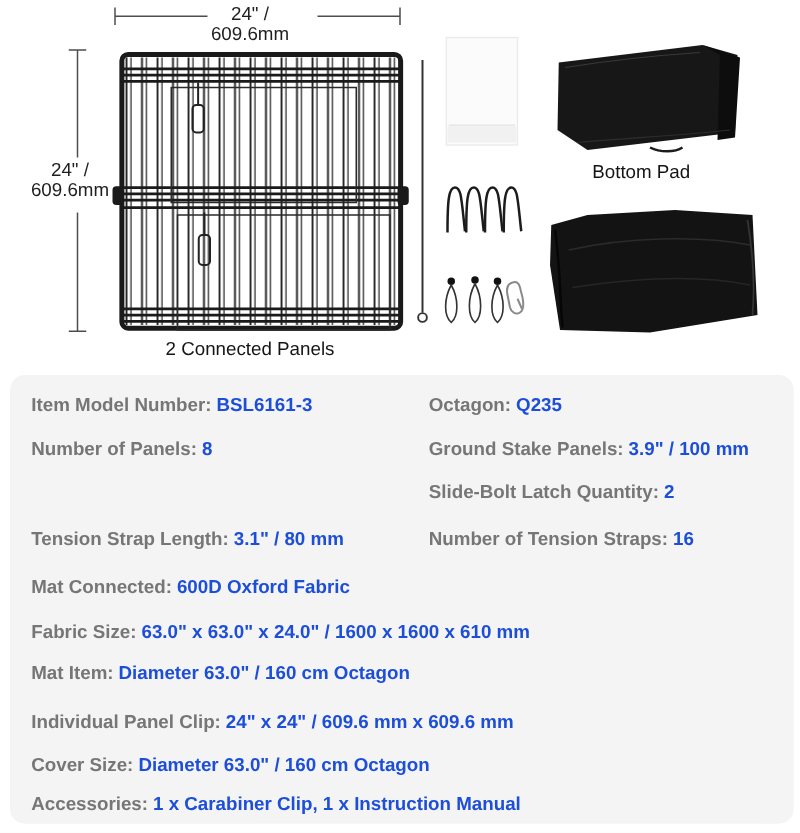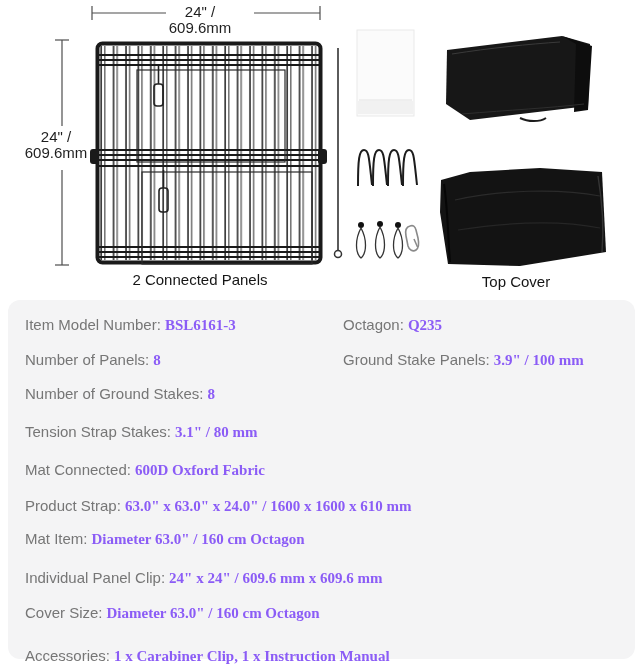--- a/index.html
+++ b/index.html
@@ -18,22 +18,22 @@
     white-space:nowrap;
   }
   
   .spec-panel{
     position:absolute;left:8px;top:300px;width:627px;height:359px;
     background:#f4f4f5;border-radius:12px;
   }
   .spec-row{position:absolute;left:17px;right:12px;height:18px;font-size:15px;line-height:18px;white-space:nowrap;}
   .cell{position:absolute;top:0;left:0;}
   .cell.right{left:318px;}
-  .spec-label{color:#767676;}
-  .spec-value{color:#8b5cf6;font-weight:700;margin-left:4px;font-family:Liberation Serif, serif;}
+  .spec-label{color:#767676;font-weight:bold;}
+  .spec-value{color:#1d4ed8;font-weight:700;margin-left:4px;}
 </style>
 </head>
 <body>
 
 <div class="screen">
 
   <svg class="collage-svg" width="640" height="296" viewBox="0 0 640 296">
 
     <defs>
       <pattern id="wirepair" width="12.4" height="8" patternUnits="userSpaceOnUse">
@@ -145,22 +145,22 @@
     <div>609.6mm</div>
   </div>
 
   <div class="dim-label" style="left:10px;top:129px;width:92px;">
     <div>24" /</div>
     <div>609.6mm</div>
   </div>
 
   <div class="caption" style="left:100px;top:271px;width:200px;">2 Connected Panels</div>
 
-
-  <div class="caption" style="left:446px;top:273px;width:140px;">Top Cover</div>
+  <div class="caption" style="left:443px;top:129px;width:140px;">Bottom Pad</div>
+
 
   <div class="spec-panel">
 
     <div class="spec-row" style="top:16px;">
       <span class="cell">
         <span class="spec-label">Item Model Number:</span><span class="spec-value">BSL6161-3</span>
       </span>
       <span class="cell right">
         <span class="spec-label">Octagon:</span><span class="spec-value">Q235</span>
       </span>
@@ -169,40 +169,43 @@
     <div class="spec-row" style="top:51px;">
       <span class="cell">
         <span class="spec-label">Number of Panels:</span><span class="spec-value">8</span>
       </span>
       <span class="cell right">
         <span class="spec-label">Ground Stake Panels:</span><span class="spec-value">3.9" / 100 mm</span>
       </span>
     </div>
 
     <div class="spec-row" style="top:85px;">
-      <span class="cell">
-        <span class="spec-label">Number of Ground Stakes:</span><span class="spec-value">8</span>
+      <span class="cell right">
+        <span class="spec-label">Slide-Bolt Latch Quantity:</span><span class="spec-value">2</span>
       </span>
     </div>
 
     <div class="spec-row" style="top:123px;">
       <span class="cell">
-        <span class="spec-label">Tension Strap Stakes:</span><span class="spec-value">3.1" / 80 mm</span>
+        <span class="spec-label">Tension Strap Length:</span><span class="spec-value">3.1" / 80 mm</span>
+      </span>
+      <span class="cell right">
+        <span class="spec-label">Number of Tension Straps:</span><span class="spec-value">16</span>
       </span>
     </div>
 
     <div class="spec-row" style="top:161px;">
       <span class="cell">
         <span class="spec-label">Mat Connected:</span><span class="spec-value">600D Oxford Fabric</span>
       </span>
     </div>
 
     <div class="spec-row" style="top:197px;">
       <span class="cell">
-        <span class="spec-label">Product Strap:</span><span class="spec-value">63.0" x 63.0" x 24.0" / 1600 x 1600 x 610 mm</span>
+        <span class="spec-label">Fabric Size:</span><span class="spec-value">63.0" x 63.0" x 24.0" / 1600 x 1600 x 610 mm</span>
       </span>
     </div>
 
     <div class="spec-row" style="top:230px;">
       <span class="cell">
         <span class="spec-label">Mat Item:</span><span class="spec-value">Diameter 63.0" / 160 cm Octagon</span>
       </span>
     </div>
 
     <div class="spec-row" style="top:269px;">
@@ -210,20 +213,20 @@
         <span class="spec-label">Individual Panel Clip:</span><span class="spec-value">24" x 24" / 609.6 mm x 609.6 mm</span>
       </span>
     </div>
 
     <div class="spec-row" style="top:304px;">
       <span class="cell">
         <span class="spec-label">Cover Size:</span><span class="spec-value">Diameter 63.0" / 160 cm Octagon</span>
       </span>
     </div>
 
-    <div class="spec-row" style="top:335px;margin-top:12px;">
+    <div class="spec-row" style="top:335px;">
       <span class="cell">
         <span class="spec-label">Accessories:</span><span class="spec-value">1 x Carabiner Clip, 1 x Instruction Manual</span>
       </span>
     </div>
 
   </div>
 </div>
 
 </body></html>

